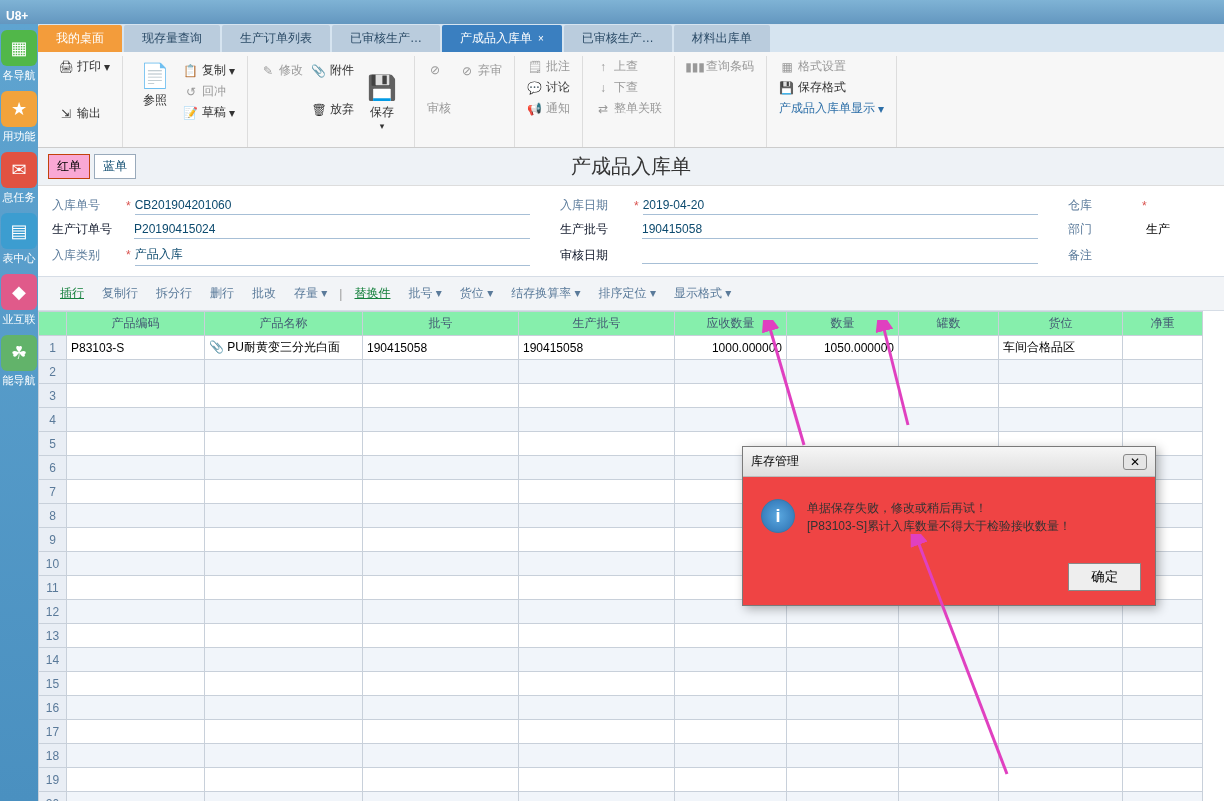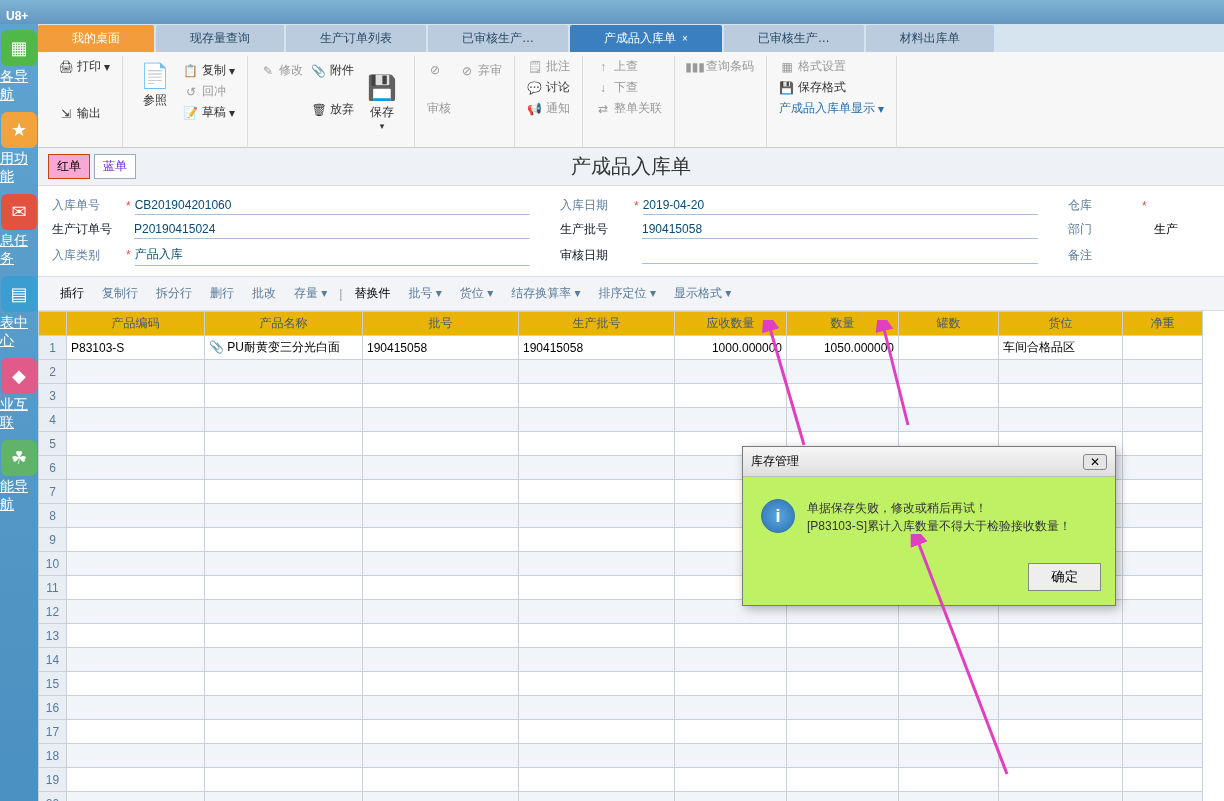--- a/index.html
+++ b/index.html
@@ -34,40 +34,40 @@
     width: 36px;
     height: 36px;
     margin: 6px auto 2px auto;
     display: flex;
     align-items: center;
     justify-content: center;
     border-radius: 6px;
     font-size: 18px;
   }
   .side-lbl {
-    font-size: 14px;
+    text-align: center;
+    font-size: 11px;
     margin-bottom: 8px;
-    text-decoration: underline;
   }
   .main {
     position: absolute;
     left: 38px;
     top: 24px;
     right: 0;
     bottom: 0;
     background: #fff;
   }
   .tabs {
     height: 28px;
     background: #d6e4f0;
     display: flex;
     align-items: flex-end;
   }
   .tab {
-    padding: 5px 34px;
+    padding: 5px 18px;
     margin-right: 2px;
     background: #baccdd;
     color: #2a4a66;
     border-radius: 2px 2px 0 0;
     cursor: pointer;
   }
   .tab.active-orange { background: #f39c3b; color: #fff; }
   .tab.active-blue { background: #3a7fc0; color: #fff; position: relative; }
   .tab-close { margin-left: 6px; font-size: 10px; }
   .ribbon {
@@ -106,21 +106,21 @@
   .rib-disabled { color: #999; }
   .form-toggle {
     padding: 6px 10px;
     background: #eef2f6;
     border-bottom: 1px solid #ddd;
     display: flex;
     align-items: center;
     position: relative;
   }
   .toggle-btn { padding: 3px 8px; border: 1px solid #c2410c; background: #f9a8d4; cursor: pointer; }
-  .toggle-btn.blue { color: #6d28d9; border: 1px solid #9ab; background: #fff; margin-left: 4px; }
+  .toggle-btn.blue { color: #0c4a6e; border: 1px solid #9ab; background: #fff; margin-left: 4px; }
   .doc-title {
     position: absolute;
     left: 50%;
     transform: translateX(-50%);
     font-size: 20px;
     color: #333;
   }
   .form-area {
     padding: 10px 14px 0 14px;
     display: grid;
@@ -139,54 +139,54 @@
     display: flex;
     gap: 6px;
     padding: 5px 16px;
     background: #f2f4f7;
     border-top: 1px solid #d6dde6;
     border-bottom: 1px solid #d6dde6;
     align-items: center;
     margin-top: 10px;
   }
   .gt-btn { color: #5a7a9a; padding: 3px 6px; cursor: pointer; }
-  .gt-btn.gray { color: #000000; }
+  .gt-btn.gray { color: #15803d; text-decoration: underline; }
   .gt-sep { color: #999; }
   .grid {
     overflow: auto;
   }
   table.data {
     border-collapse: collapse;
     table-layout: fixed;
   }
   table.data th, table.data td {
     border: 1px solid #c8d0da;
     height: 24px;
     padding: 0 4px;
     font-weight: normal;
     white-space: nowrap;
     overflow: hidden;
   }
   table.data th {
-    background: #eab308;
+    background: #86efac;
     color: #435a73;
     text-align: center;
   }
   table.data .rownum { background: #e9eef5; text-align: center; width: 28px; color: #5a7a9a; }
   table.data td { background: #fff; }
   table.data tr:nth-child(odd) td.cell { background: #fff; }
   table.data tr:nth-child(even) td.cell { background: #f1f5fa; }
   .right-num { text-align: right; }
   
   .dialog {
     position: absolute;
     left: 742px;
     top: 446px;
-    width: 374px;
-    background: #bef264;
+    width: 414px;
+    background: #ef4444;
     border: 1px solid #7a7a7a;
     box-shadow: 3px 3px 10px rgba(0,0,0,.3);
   }
   .dlg-hdr {
     background: linear-gradient(#f6f6f6, #dedede);
     border-bottom: 1px solid #bbb;
     padding: 6px 8px;
     display: flex;
     justify-content: space-between;
     align-items: center;
@@ -428,21 +428,21 @@
         <span style="width:12px"></span>
         <span class="field-val">P20190415024</span>
       </div>
     <div class="field">
         <span class="field-label gray">生产批号</span>
         <span style="width:12px"></span>
         <span class="field-val">190415058</span>
       </div>
     <div class="field">
         <span class="field-label">部门</span>
-        <span style="margin-left:16px">生产</span>
+        <span style="margin-left:8px">生产</span>
       </div>
 
     <div class="field">
         <span class="field-label">入库类别</span>
         <span class="field-star">*</span>
         <span class="field-val">产品入库</span>
       </div>
     <div class="field">
         <span class="field-label gray">审核日期</span>
         <span style="width:12px"></span>

